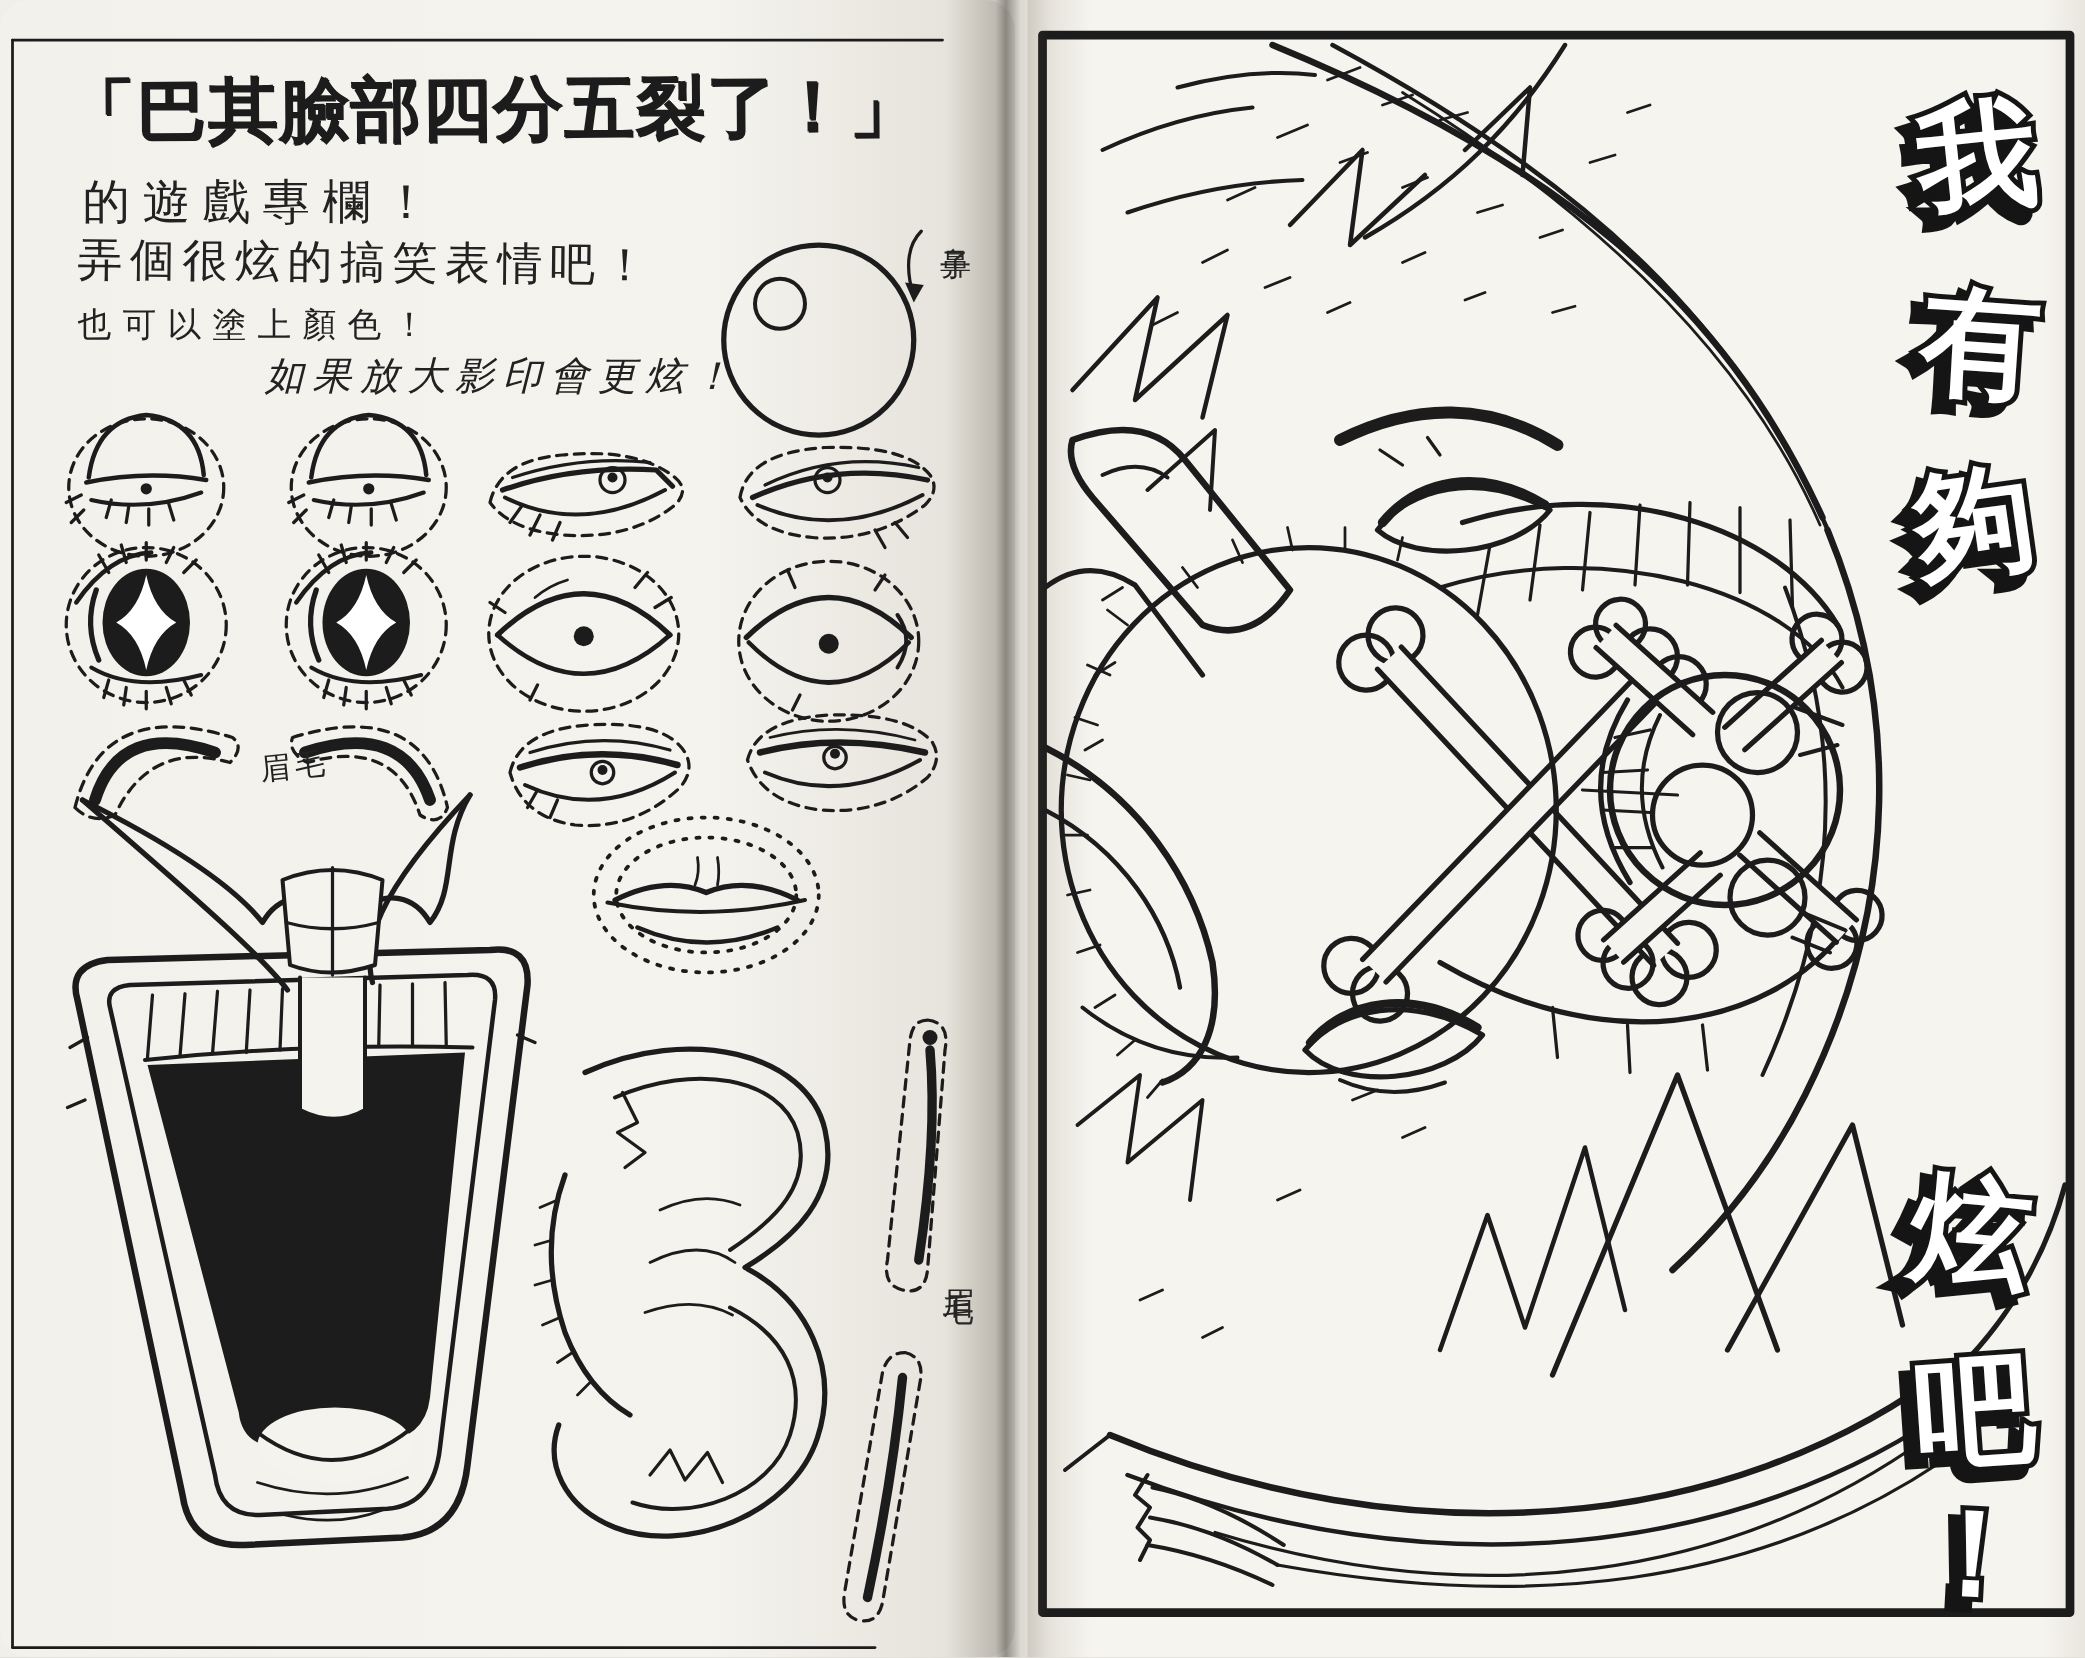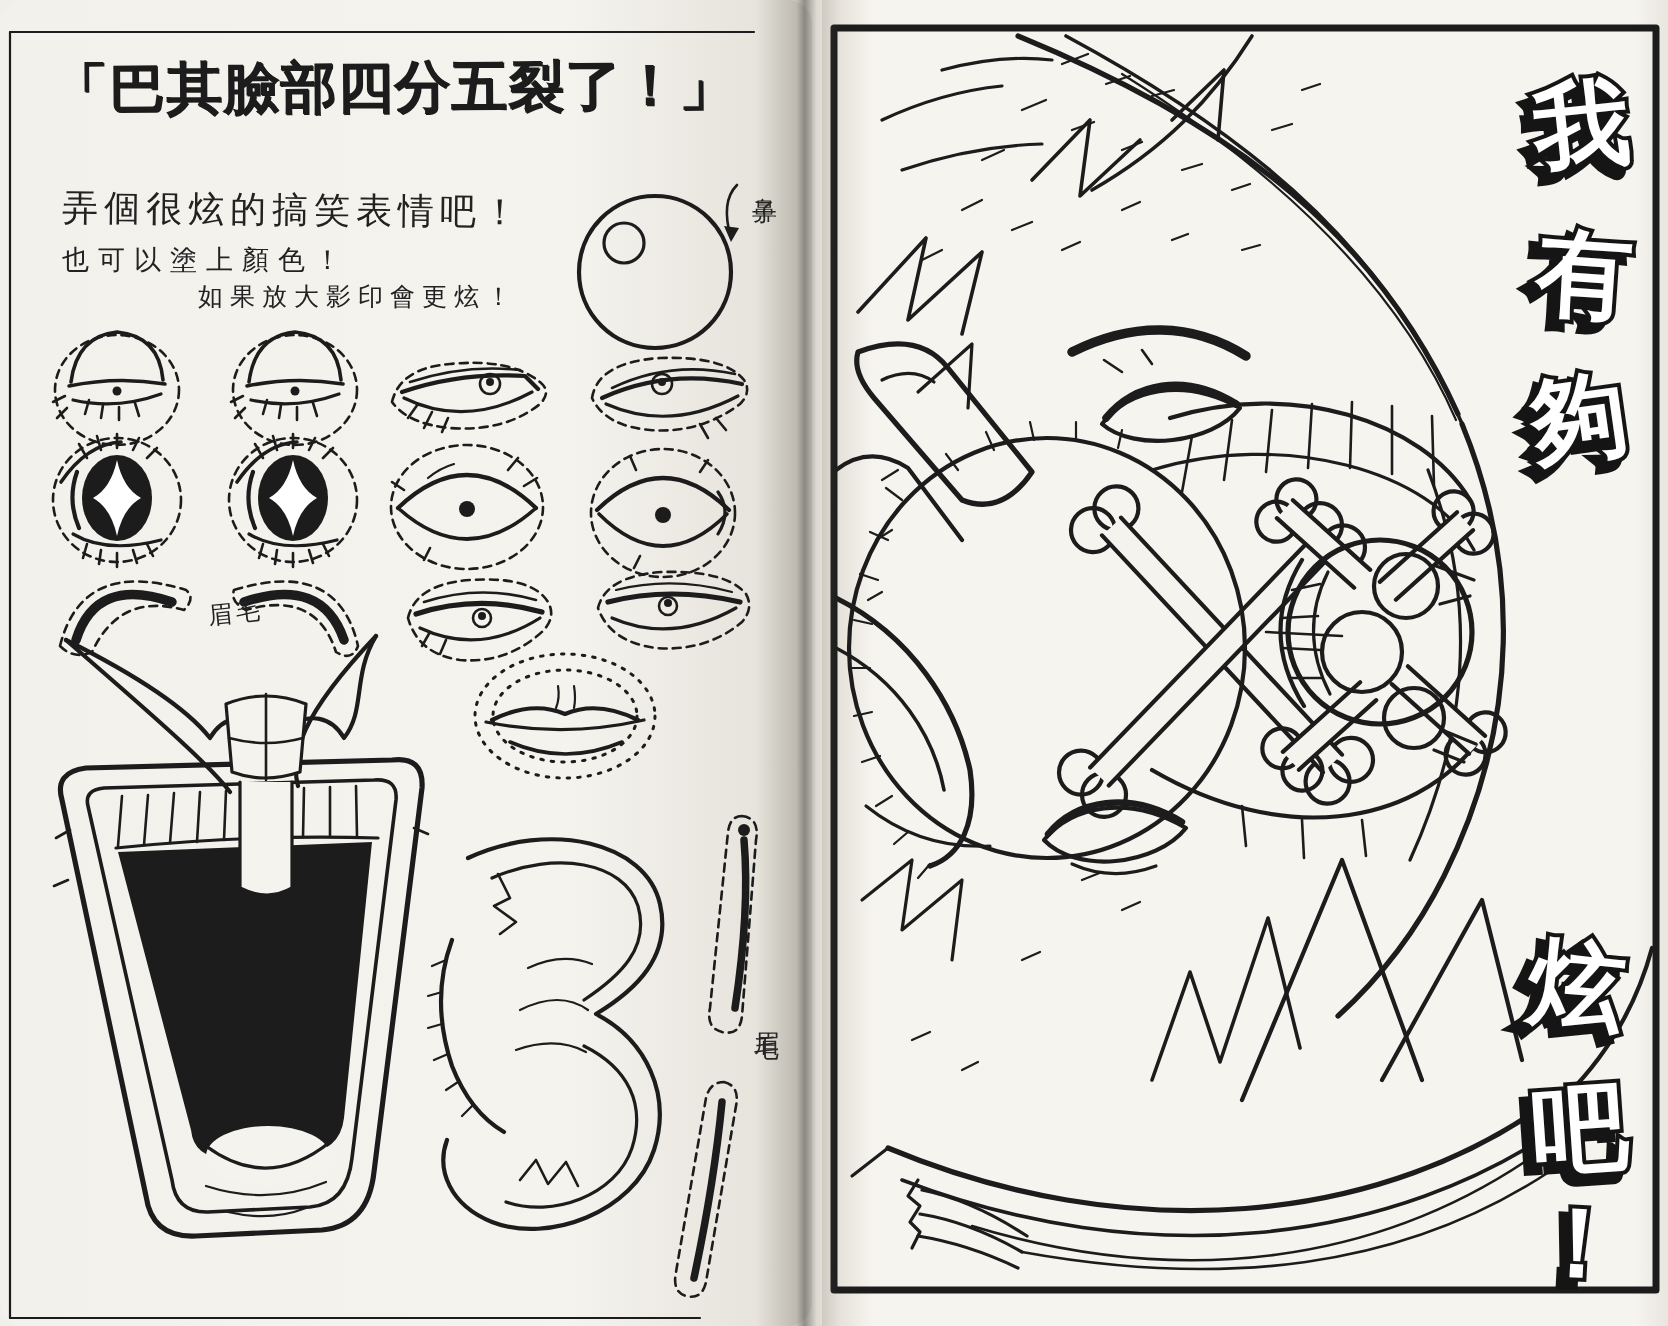--- a/index.html
+++ b/index.html
@@ -18,21 +18,21 @@
   .dotd{stroke-dasharray:2.5 8;stroke-width:3}
   .ink{fill:#1c1c1c;stroke:none}
   .paper{fill:#f5f3ee}
   .txt{position:absolute;z-index:3;white-space:nowrap;}
   .title{left:52px;top:50px;font-size:56px;font-weight:900;letter-spacing:1px;transform:rotate(-.4deg);
          text-shadow:1px 1px 0 #1c1c1c;}
   .hand{font-weight:400;color:#222;}
   .l1{left:66px;top:136px;font-size:38px;letter-spacing:10px;}
   .l2{left:62px;top:186px;font-size:36px;letter-spacing:6px;transform:rotate(.6deg);}
   .l3{left:62px;top:242px;font-size:27px;letter-spacing:9px;text-align:right;}
-  .l4{left:198px;top:280px;font-size:25px;letter-spacing:7px;}
+  .l4{left:212px;top:280px;font-size:31px;letter-spacing:7px;font-style:italic;}
   .vlabel{writing-mode:vertical-rl;text-orientation:upright;font-size:25px;letter-spacing:3px;}
   .nose-label{left:748px;top:178px;}
   .brow-label{left:208px;top:597px;font-size:24px;letter-spacing:4px;transform:rotate(-6deg);}
   .brow-label-r{left:750px;top:1012px;}
   .vchar-shadow{fill:#151515;stroke:#151515;stroke-width:9;}
   .vchar-face{fill:#ffffff;stroke:#151515;stroke-width:8;paint-order:stroke;}
   .vtext-t{font-family:"DejaVu Sans",sans-serif;font-weight:900;font-size:96px;}
 </style>
 </head>
 <body>
@@ -195,20 +195,21 @@
         <circle class="ink" cx="744" cy="830" r="6"></circle>
         <path class="s sw7" d="M744,840 Q750,910 735,1008"></path>
       </g>
       <g>
         <path class="s dash" d="M724,1082 Q740,1086 736,1106 L706,1282 Q702,1300 686,1296 Q672,1292 676,1272 L706,1098 Q710,1082 724,1082 Z"></path>
         <path class="s sw7" d="M722,1102 Q714,1184 694,1278"></path>
       </g>
     </svg>
 
     <div class="txt title">「巴其臉部四分五裂了！」</div>
+    <div class="txt hand l1">的遊戲專欄！</div>
     <div class="txt hand l2">弄個很炫的搞笑表情吧！</div>
     <div class="txt hand l3">也可以塗上顏色！</div>
     <div class="txt hand l4">如果放大影印會更炫！</div>
     <div class="txt hand vlabel nose-label">鼻子</div>
     <div class="txt hand brow-label">眉毛</div>
     <div class="txt hand vlabel brow-label-r">眉毛</div>
   </div>
 
   <div class="gutter"></div>
 

